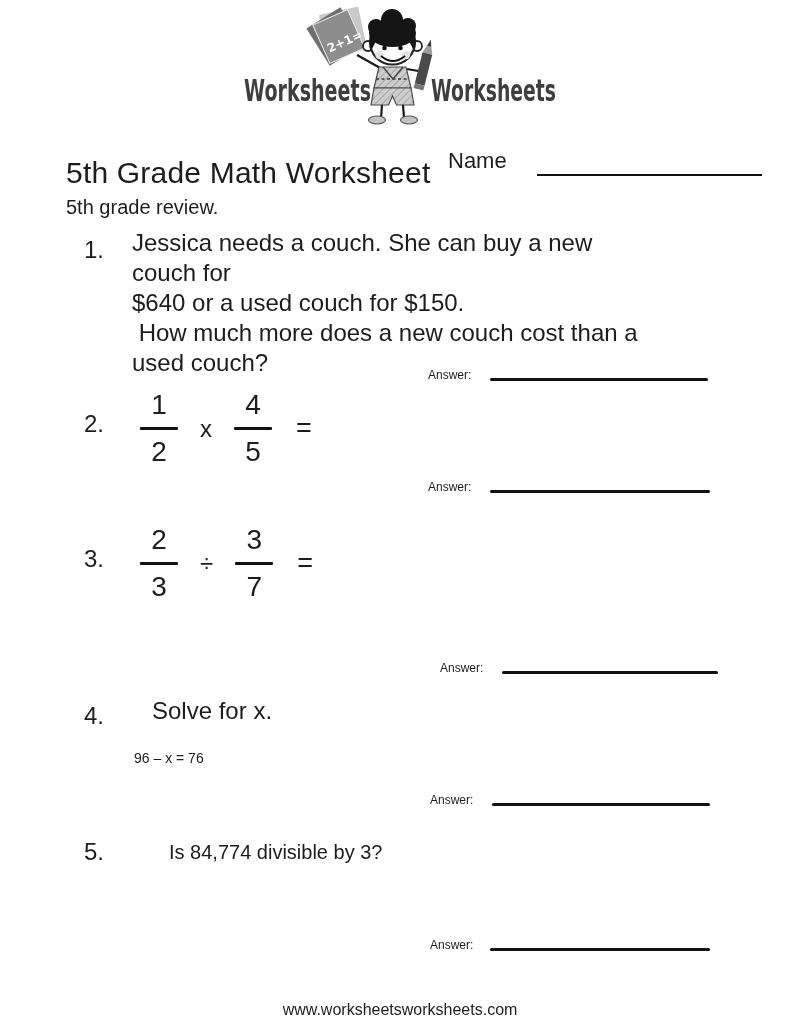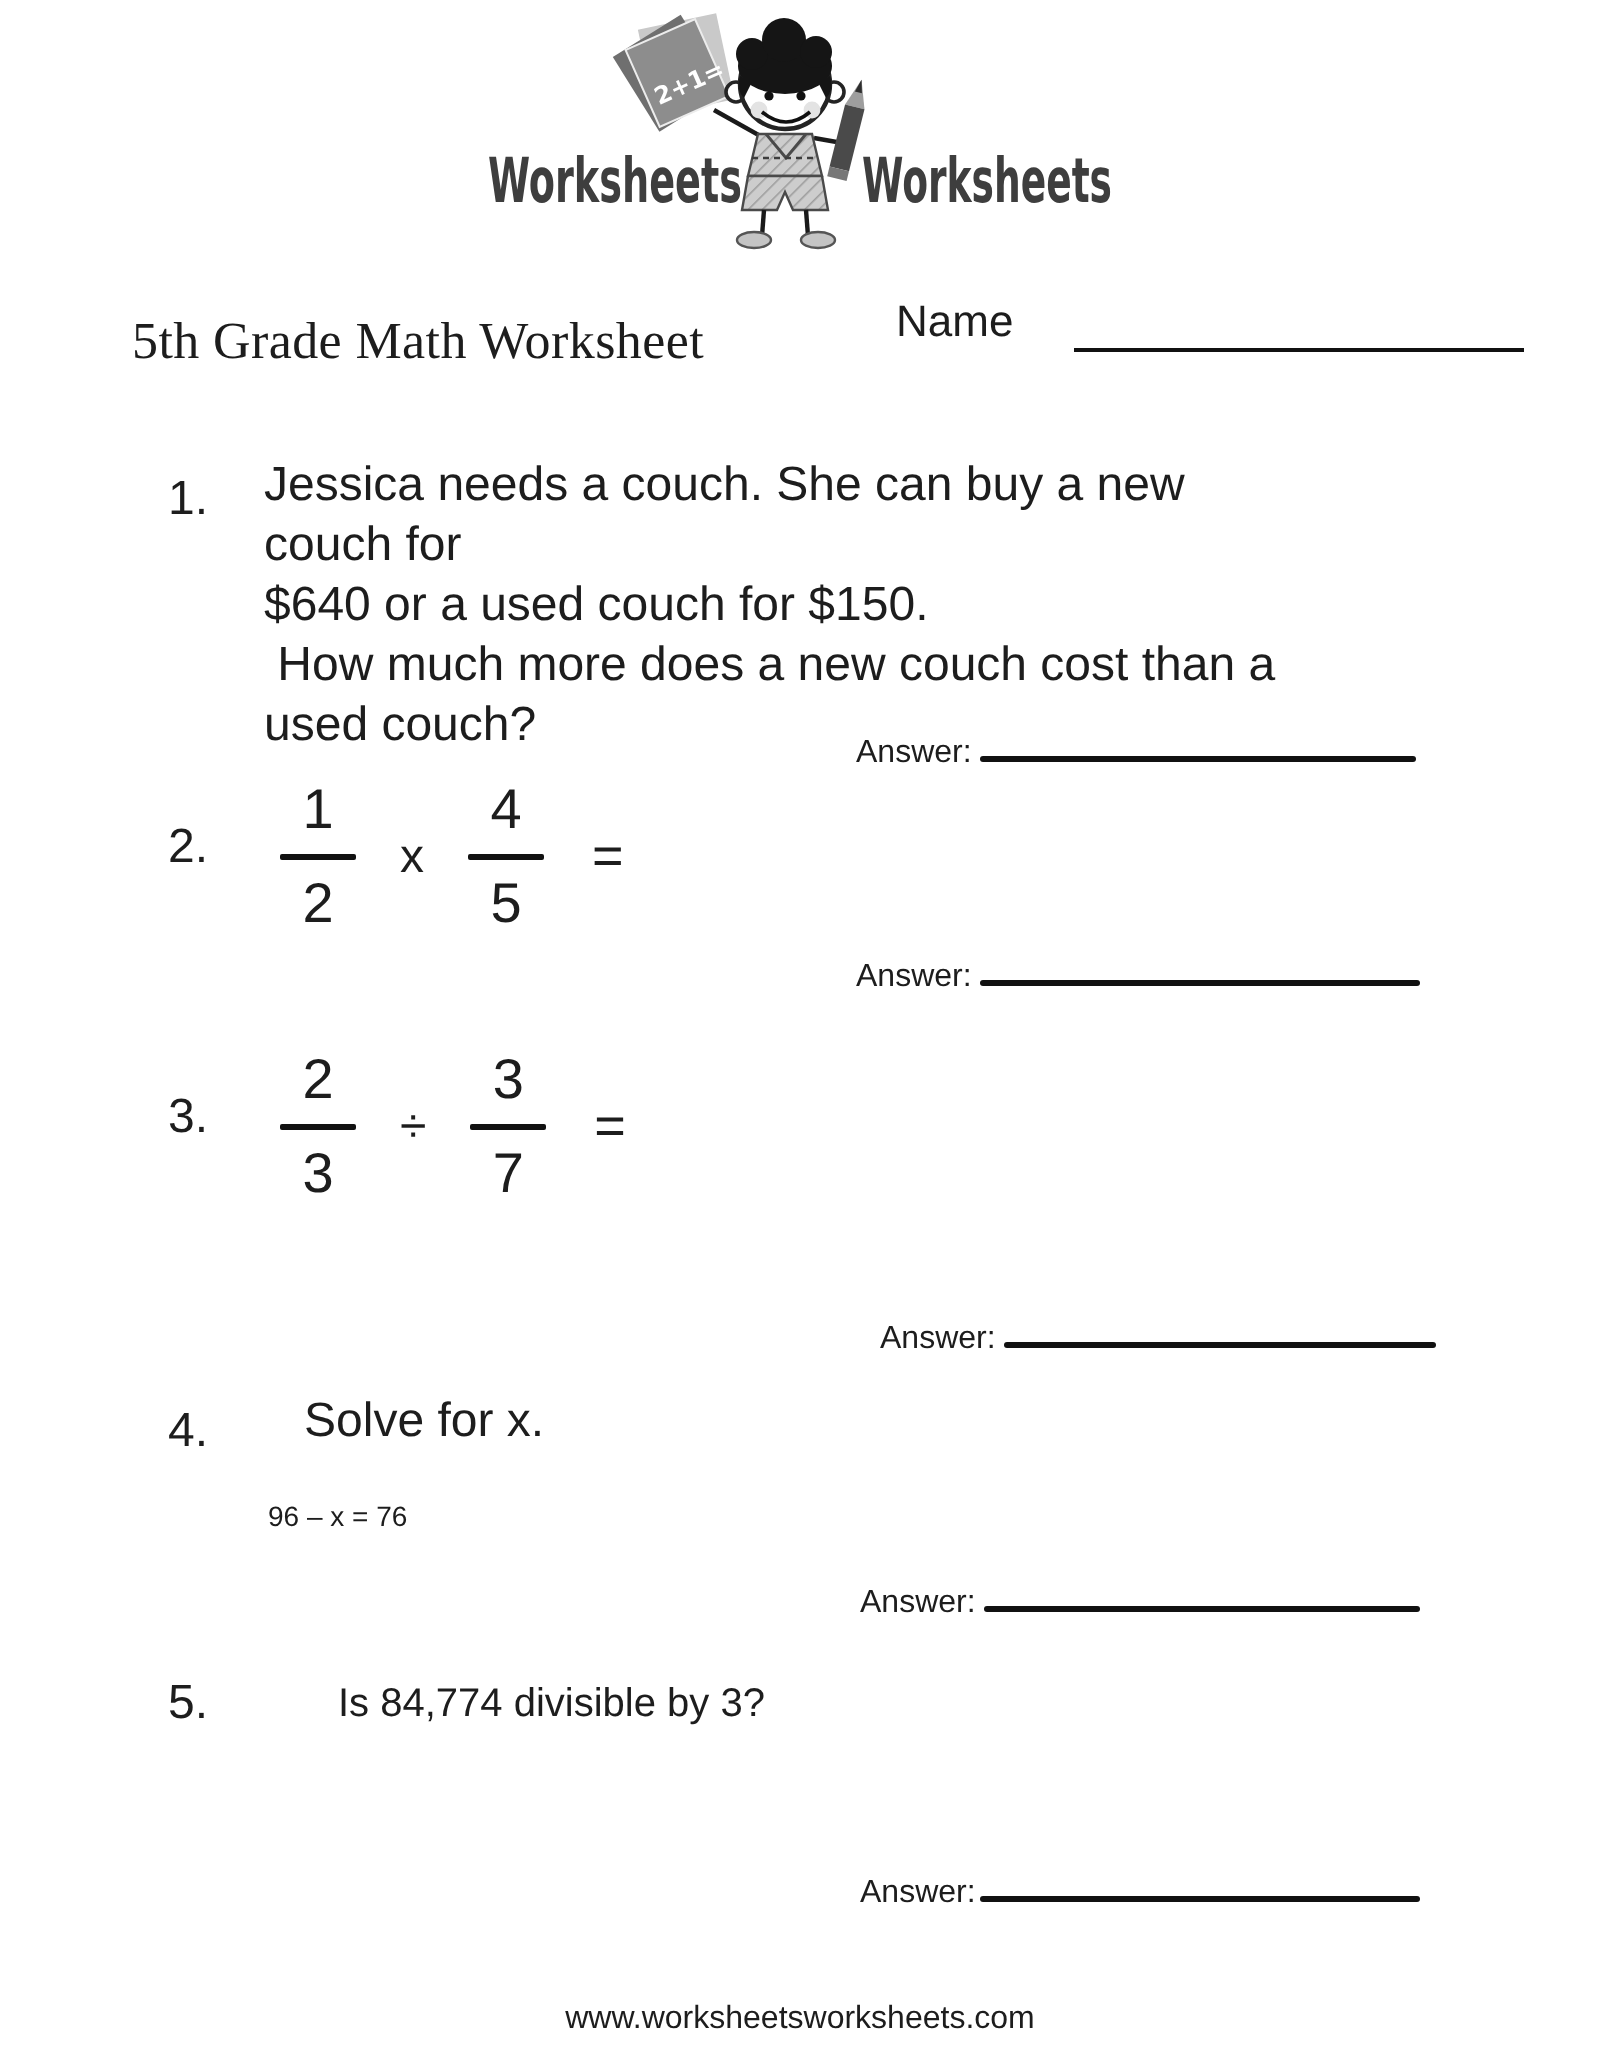--- a/index.html
+++ b/index.html
@@ -4,21 +4,21 @@
 <style>
   html,body{margin:0;padding:0;background:#ffffff;}
   .page{position:relative;width:800px;height:1035px;background:#ffffff;
         font-family:"Liberation Sans",sans-serif;color:#1d1d1d;overflow:hidden;}
   .abs{position:absolute;}
 
   
   .logo{left:240px;top:5px;width:320px;height:125px;}
 
   
-  .title{left:66px;top:156px;font-size:26px;letter-spacing:0.2px;font-family:Liberation Serif, serif;}
+  .title{left:66px;top:156px;font-size:30px;letter-spacing:0.2px;}
   .name-label{left:448px;top:148px;font-size:22px;}
   .name-line{left:537px;top:174px;width:225px;height:2px;background:#111;}
   .review{left:66px;top:196px;font-size:20px;}
 
   
   .pnum{left:84px;font-size:24px;}
   .pnum-1{top:236px;} .pnum-2{top:410px;} .pnum-3{top:545px;}
   .pnum-4{top:702px;} .pnum-5{top:838px;}
 
   
@@ -32,21 +32,21 @@
   .frac-row{display:flex;align-items:center;gap:16px;}
   .frac-row-2{left:136px;top:392px;}
   .frac-row-3{left:136px;top:527px;}
   .frac{width:46px;text-align:center;font-size:28px;}
   .frac .num,.frac .den{line-height:26px;}
   .frac .bar{width:38px;height:3px;background:#111;margin:9px auto;border-radius:1px;}
   .op{font-size:24px;margin:0 2px;}
   .eq{font-size:27px;margin-left:4px;}
 
   
-  .ans-label{font-size:16px;}
+  .ans-label{font-size:12px;}
   .ans-line{height:3px;background:#111;border-radius:2px;}
   .al-1{left:428px;top:368px;} .ln-1{left:490px;top:378px;width:218px;}
   .al-2{left:428px;top:480px;} .ln-2{left:490px;top:490px;width:220px;}
   .al-3{left:440px;top:661px;} .ln-3{left:502px;top:671px;width:216px;}
   .al-4{left:430px;top:793px;} .ln-4{left:492px;top:803px;width:218px;}
   .al-5{left:430px;top:938px;} .ln-5{left:490px;top:948px;width:220px;}
 
   .footer{left:0;right:0;top:1001px;text-align:center;font-size:16px;}
 </style>
 </head>
@@ -113,20 +113,21 @@
       <path d="M 142 100 L 141 113" stroke="#1a1a1a" stroke-width="2.2"></path>
       <path d="M 163 100 L 164 113" stroke="#1a1a1a" stroke-width="2.2"></path>
       <ellipse cx="137" cy="115" rx="8.5" ry="4" fill="#c4c4c4" stroke="#555555" stroke-width="1.2"></ellipse>
       <ellipse cx="169" cy="115" rx="8.5" ry="4" fill="#c4c4c4" stroke="#555555" stroke-width="1.2"></ellipse>
     </g>
   </svg>
 
   <div class="abs title">5th Grade Math Worksheet</div>
   <div class="abs name-label">Name</div>
   <div class="abs name-line"></div>
+  <div class="abs review">5th grade review.</div>
 
   <div class="abs pnum pnum-1">1.</div>
   <div class="abs ptext p1-text">Jessica needs a couch. She can buy a new couch for
 $640 or a used couch for $150.
 &nbsp;How much more does a new couch cost than a
 used couch?</div>
 
   <div class="abs ans-label al-1">Answer:</div>
   <div class="abs ans-line ln-1"></div>
 

